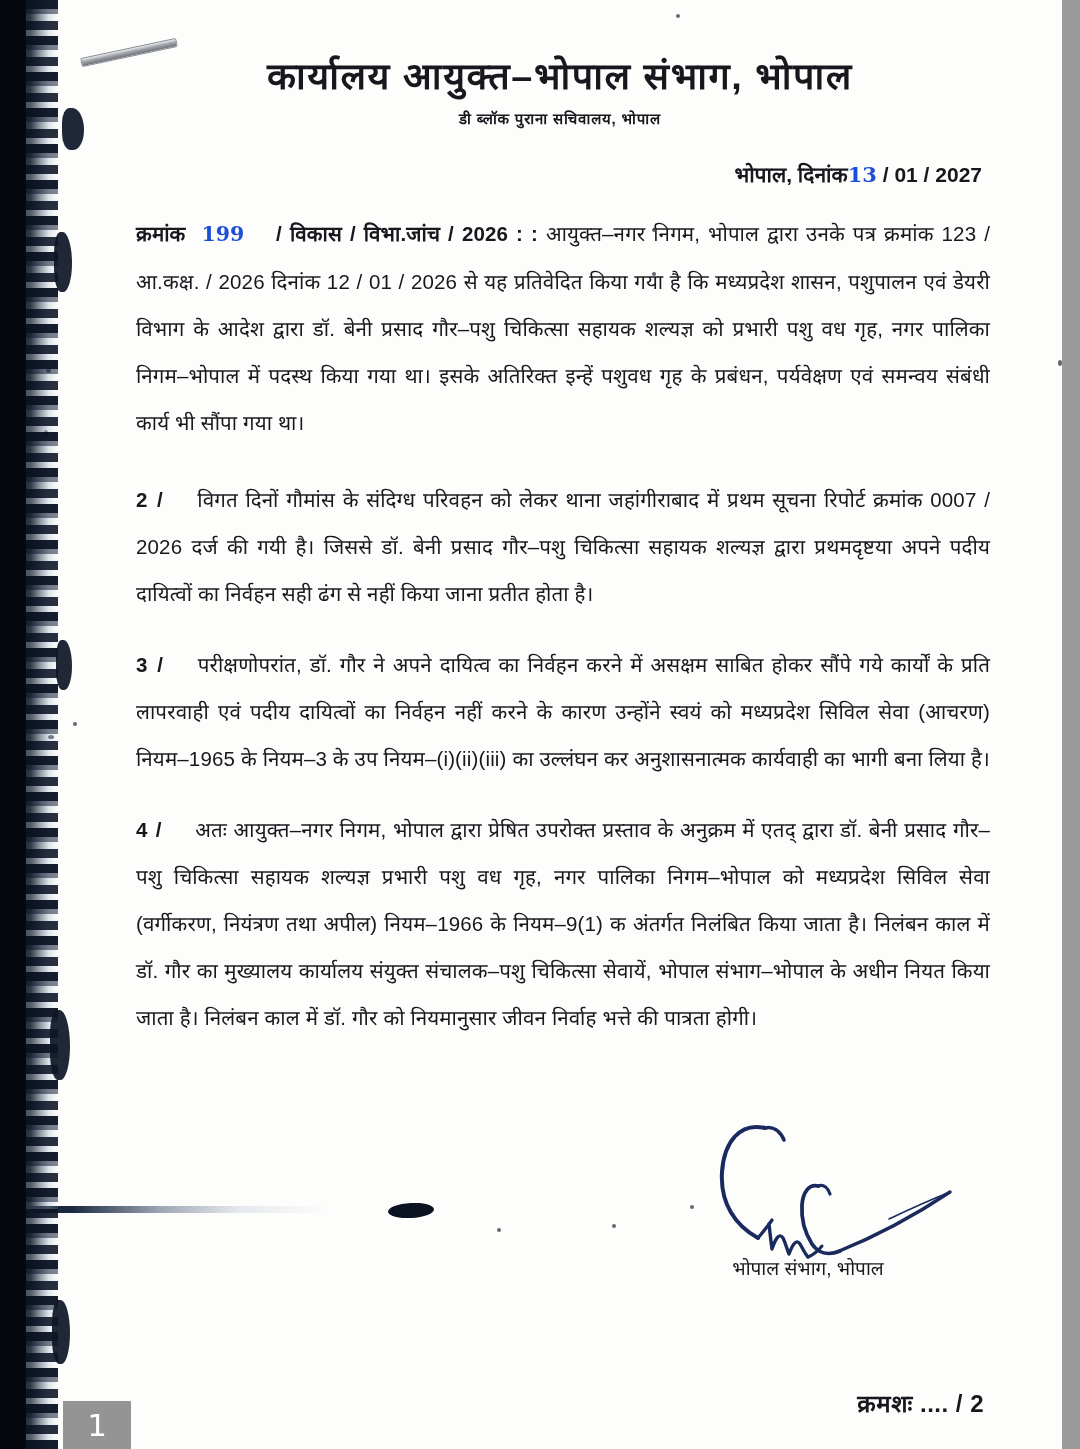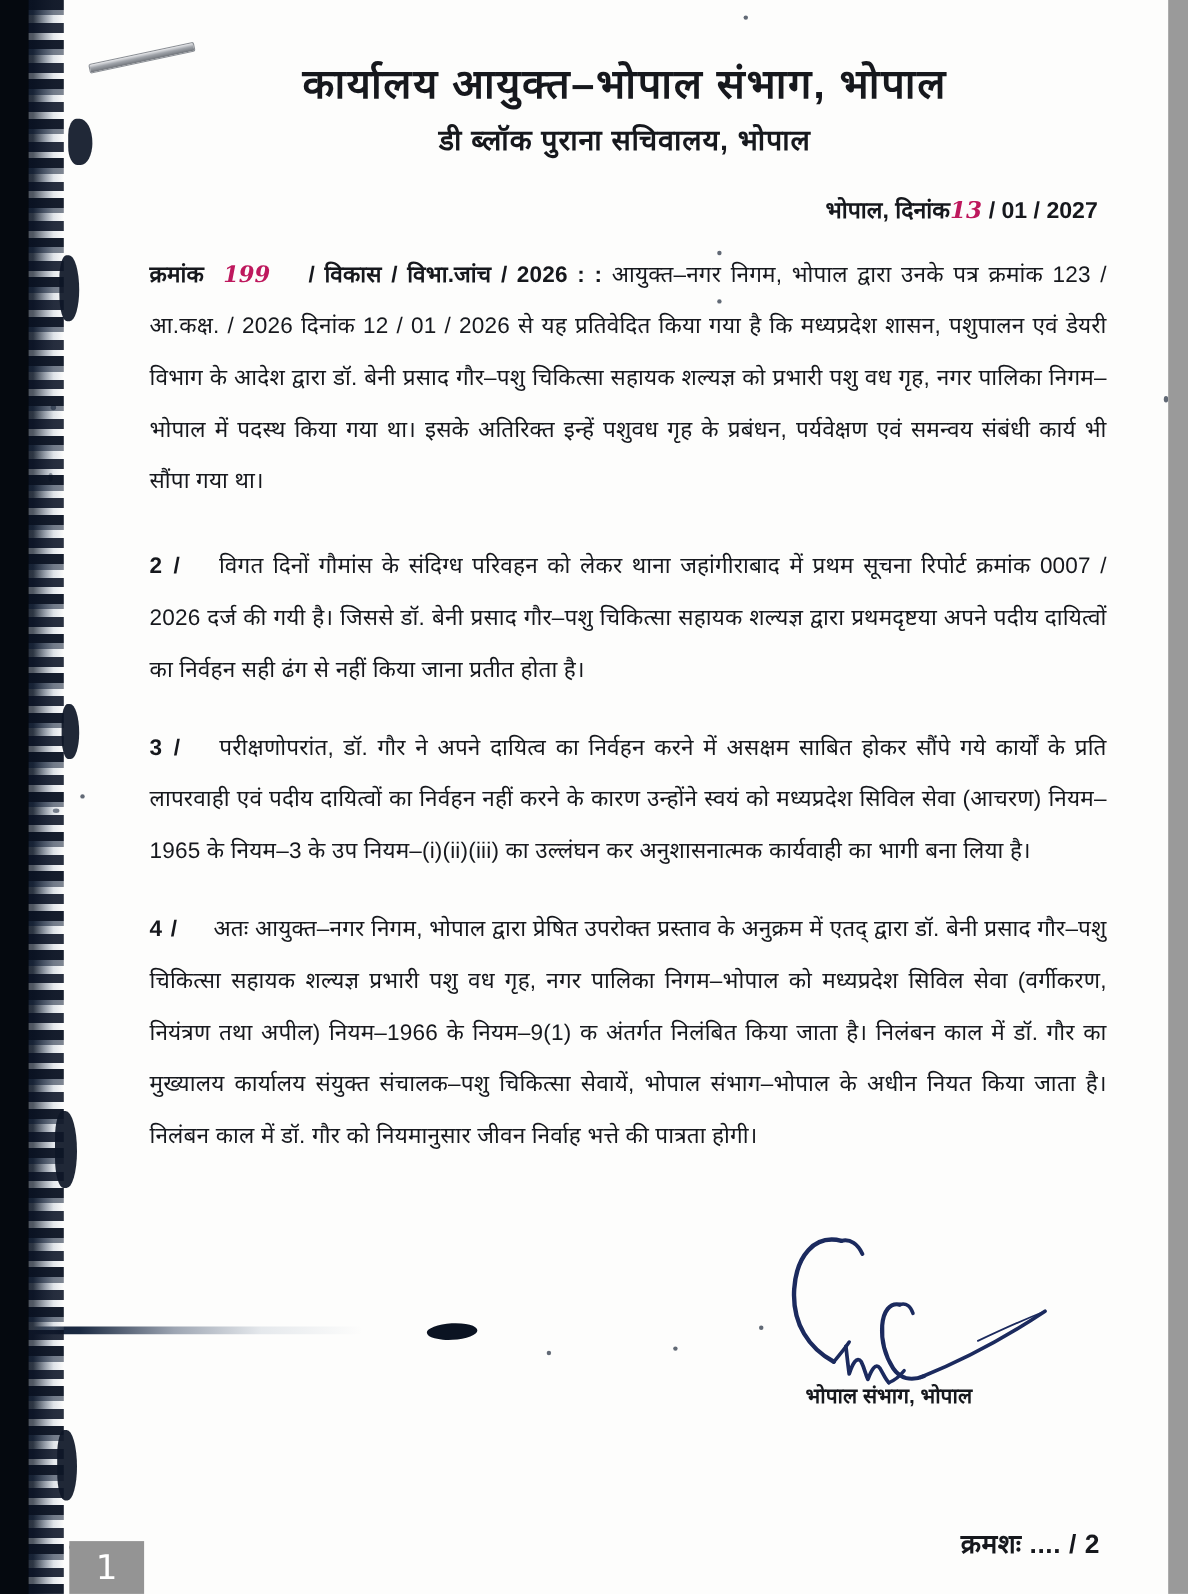--- a/index.html
+++ b/index.html
@@ -86,60 +86,59 @@
     z-index: 3;
     background: #3a4352;
     border-radius: 50%;
     opacity: .8;
   }
 
   
   .doc {
     position: absolute;
     z-index: 2;
-    top: 0; left: 58px; right: 2px;
+    top: 0; left: 58px; right: 18px;
     height: 100%;
   }
 
   .header {
     text-align: center;
     padding-top: 56px;
   }
   .office-title {
     font-size: 37px;
     font-weight: 700;
     letter-spacing: 1.5px;
     line-height: 1.15;
     transform: scaleX(1.02);
   }
   .office-sub {
-    font-size: 26px;
+    font-size: 15px;
     font-weight: 700;
     letter-spacing: .8px;
     margin-top: 9px;
   }
   .order-word {
     margin-top: 40px;
     font-size: 26px;
     font-weight: 700;
     letter-spacing: 7px;
   }
 
   .datebar {
     margin-top: 32px;
     padding-right: 80px;
     text-align: right;
     font-size: 21px;
     font-weight: 600;
   }
   .hand {
     font-family: "DejaVu Serif", "Liberation Serif", serif;
-    font-style: italic;
-    font-weight: 700;
-    color: #be185d;
+    font-weight: 700;
+    color: #1d4ed8;
     letter-spacing: 0px;
   }
 
   .body {
     margin-top: 22px;
     padding-left: 78px;
     padding-right: 72px;
   }
   .para {
     margin-bottom: 24px;
@@ -174,21 +173,21 @@
     font-weight: 700;
     letter-spacing: .6px;
   }
   .sig-post {
     font-size: 19px;
     font-weight: 600;
     margin-top: 4px;
   }
   .sig-office {
     font-size: 19px;
-    font-weight: 700;
+    font-weight: 400;
     margin-top: 4px;
   }
 
   .contd {
     position: absolute;
     right: 78px;
     top: 1386px;
     font-size: 24px;
     font-weight: 600;
     letter-spacing: .5px;

